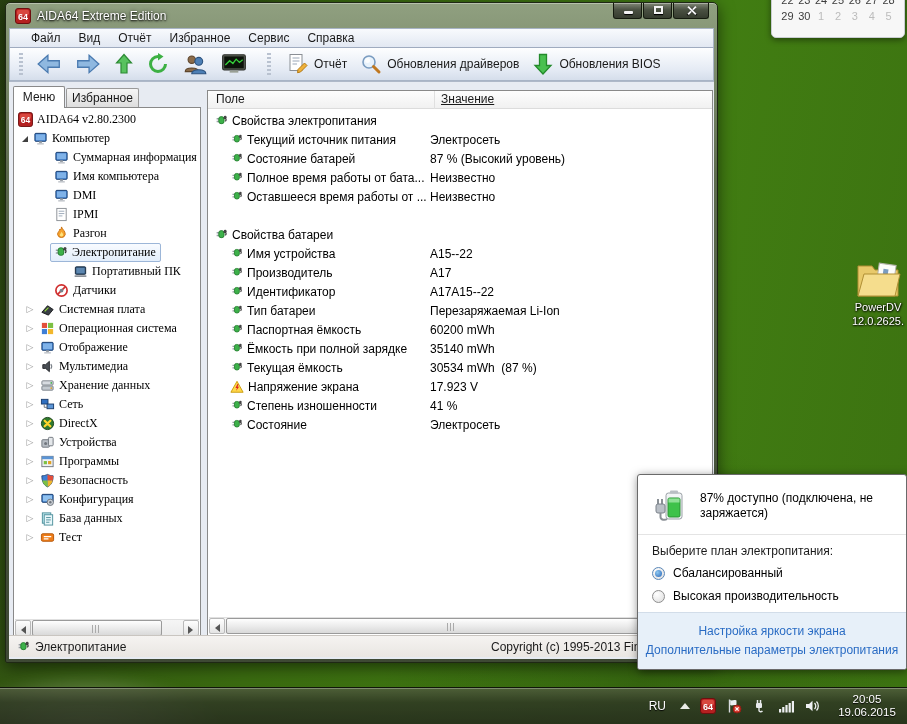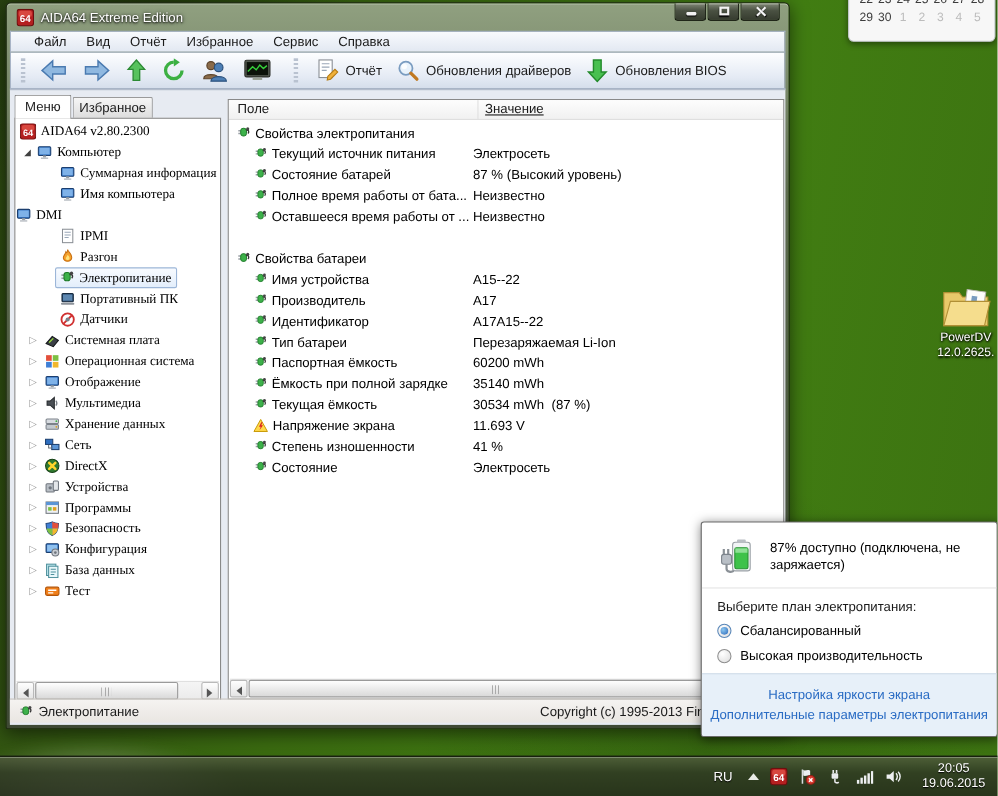--- a/index.html
+++ b/index.html
@@ -456,21 +456,21 @@
                 <use href="#s-monitor"></use>
               </svg>
             <span class="lbl">Суммарная информация</span>
           </div>
           <div class="trow" style="padding-left:40px">
             <svg class="ic" width="15" height="15">
                 <use href="#s-monitor"></use>
               </svg>
             <span class="lbl">Имя компьютера</span>
           </div>
-          <div class="trow" style="">
+          <div class="trow" style="padding-left:40px">
             <svg class="ic" width="15" height="15">
                 <use href="#s-monitor"></use>
               </svg>
             <span class="lbl">DMI</span>
           </div>
           <div class="trow" style="padding-left:40px">
             <svg class="ic" width="15" height="15">
                 <use href="#s-doc"></use>
               </svg>
             <span class="lbl">IPMI</span>
@@ -482,21 +482,21 @@
             <span class="lbl">Разгон</span>
           </div>
           <div class="trow" style="padding-left:38px">
             <span class="sel-box">
               <svg class="ic" width="15" height="15">
                   <use href="#s-plug"></use>
                 </svg>
               <span class="lbl">Электропитание</span>
             </span>
           </div>
-          <div class="trow" style="padding-left:40px">
+          <div class="trow" style="padding-left:59px">
             <svg class="ic" width="15" height="15">
                 <use href="#s-laptop"></use>
               </svg>
             <span class="lbl">Портативный ПК</span>
           </div>
           <div class="trow" style="padding-left:40px">
             <svg class="ic" width="15" height="15">
                 <use href="#s-sensor"></use>
               </svg>
             <span class="lbl">Датчики</span>
@@ -695,21 +695,21 @@
                 <use href="#s-plug"></use>
               </svg>
             <span class="f">Текущая ёмкость</span>
             <span class="v">30534 mWh&nbsp; (87 %)</span>
           </div>
           <div class="irow">
             <svg class="ic" width="14" height="14">
                 <use href="#s-warn"></use>
               </svg>
             <span class="f">Напряжение экрана</span>
-            <span class="v">11.693 V</span>
+            <span class="v">17.923 V</span>
           </div>
           <div class="irow">
             <svg class="ic" width="13" height="13">
                 <use href="#s-plug"></use>
               </svg>
             <span class="f">Степень изношенности</span>
             <span class="v">41 %</span>
           </div>
           <div class="irow">
             <svg class="ic" width="13" height="13">

